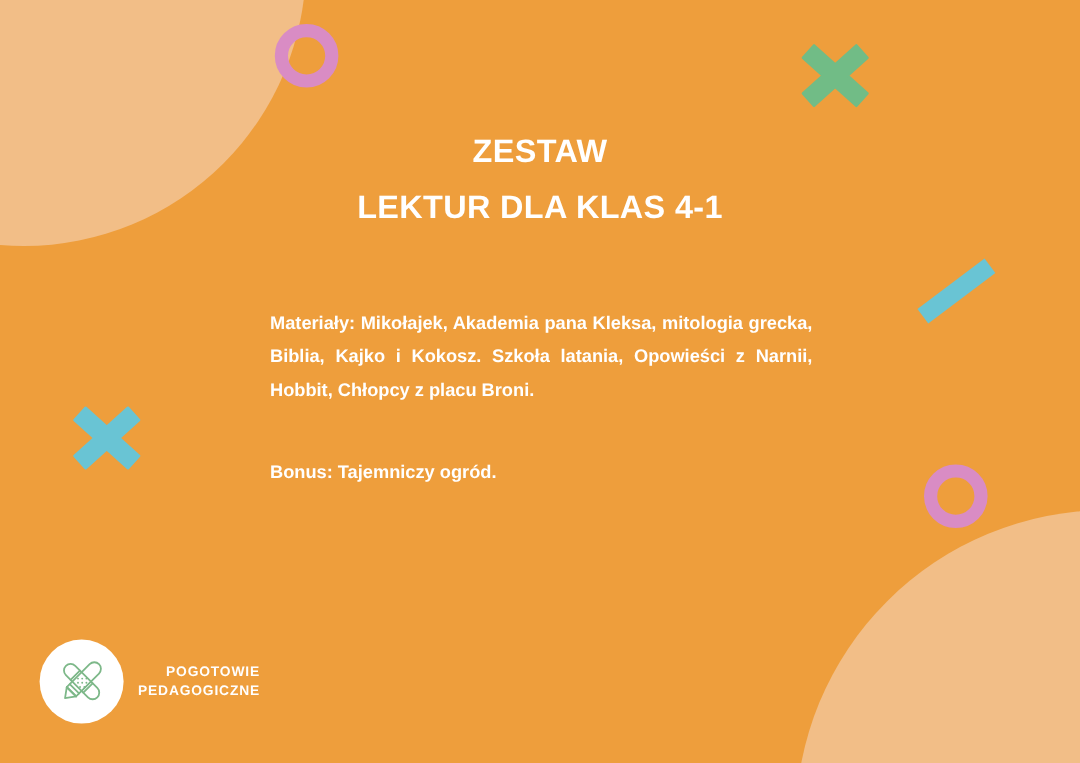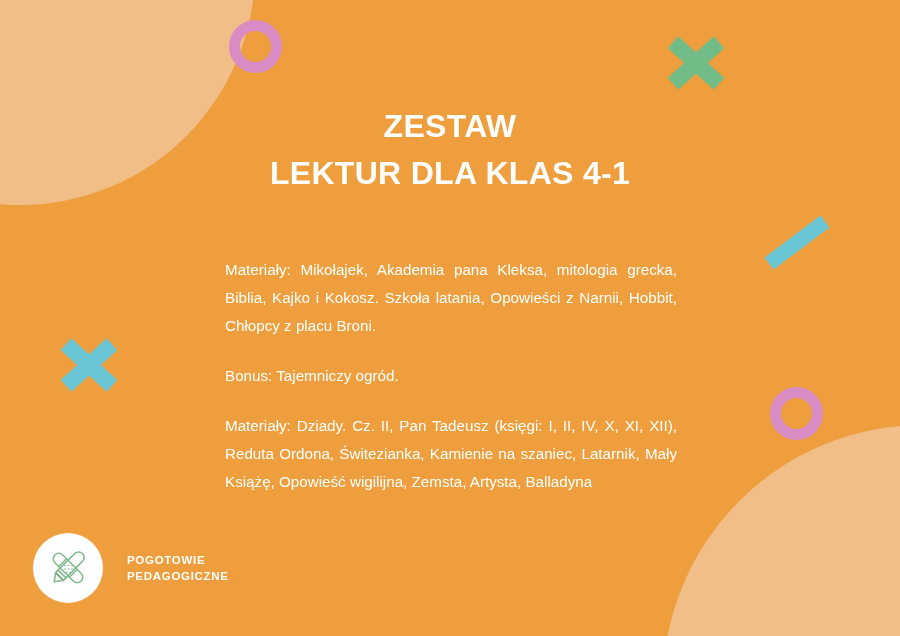--- a/index.html
+++ b/index.html
@@ -99,64 +99,65 @@
   }
 
   .title-block {
     position:absolute;
     left:200px;
     top:103px;
     width:500px;
     text-align:center;
     color:#FFFFFF;
     font-weight:bold;
-    font-size:32px;
+    font-size:27px;
     line-height:47px;
     letter-spacing:0.3px;
   }
   .title-block .line { display:block; white-space:nowrap; }
 
   .body-block {
     position:absolute;
     left:225px;
     top:256px;
     width:452px;
     color:#FFFFFF;
     font-size:15.2px;
     line-height:28px;
   }
-  .para { text-align:justify; }
+  .para { text-align:justify;font-weight:bold; }
   .para.nojust { text-align:left; }
-  .para + .para { margin-top:22px; }
+  .para + .para { margin-top:40px; }
 
   
   .logo {
     position:absolute;
     left:33px;
     top:533px;
     display:flex;
     align-items:center;
   }
   .logo-badge {
     width:70px;
     height:70px;
     border-radius:50%;
     background:#FFFFFF;
     display:flex;
     align-items:center;
     justify-content:center;
     flex:0 0 auto;
   }
   .logo-text {
-    margin-left:24px;
+    margin-left:12px;
     color:#FFFFFF;
     font-weight:bold;
     font-size:11.5px;
     line-height:16px;
     letter-spacing:0.7px;
+    text-align:right;
   }
   .logo-text span { display:block; white-space:nowrap; }
 </style>
 </head>
 <body>
 
 <div id="poster">
 
   <div class="blob blob-tl"></div>
   <div class="blob blob-br"></div>
@@ -178,21 +179,20 @@
   <div class="content">
 
     <div class="title-block">
       <span class="line">ZESTAW</span>
       <span class="line">LEKTUR DLA KLAS 4-1</span>
     </div>
 
     <div class="body-block">
       <p class="para">Materiały: Mikołajek, Akademia pana Kleksa, mitologia grecka, Biblia, Kajko i Kokosz. Szkoła latania, Opowieści z Narnii, Hobbit, Chłopcy z placu Broni.</p>
       <p class="para nojust">Bonus: Tajemniczy ogród.</p>
-      <p class="para">Materiały: Dziady. Cz. II, Pan Tadeusz (księgi: I, II, IV, X, XI, XII), Reduta Ordona, Świtezianka, Kamienie na szaniec, Latarnik, Mały Książę, Opowieść wigilijna, Zemsta, Artysta, Balladyna</p>
     </div>
 
     <div class="logo">
       <div class="logo-badge">
         <svg width="50" height="50" viewBox="0 0 50 50">
           <g fill="none" stroke="#7DB889" stroke-width="1.5" stroke-linejoin="round" stroke-linecap="round">
 
             <g transform="rotate(45 25 25)">
               <rect x="6.5" y="19.5" width="37" height="11" rx="5.5"></rect>
               <line x1="17.5" y1="19.5" x2="17.5" y2="30.5"></line>

